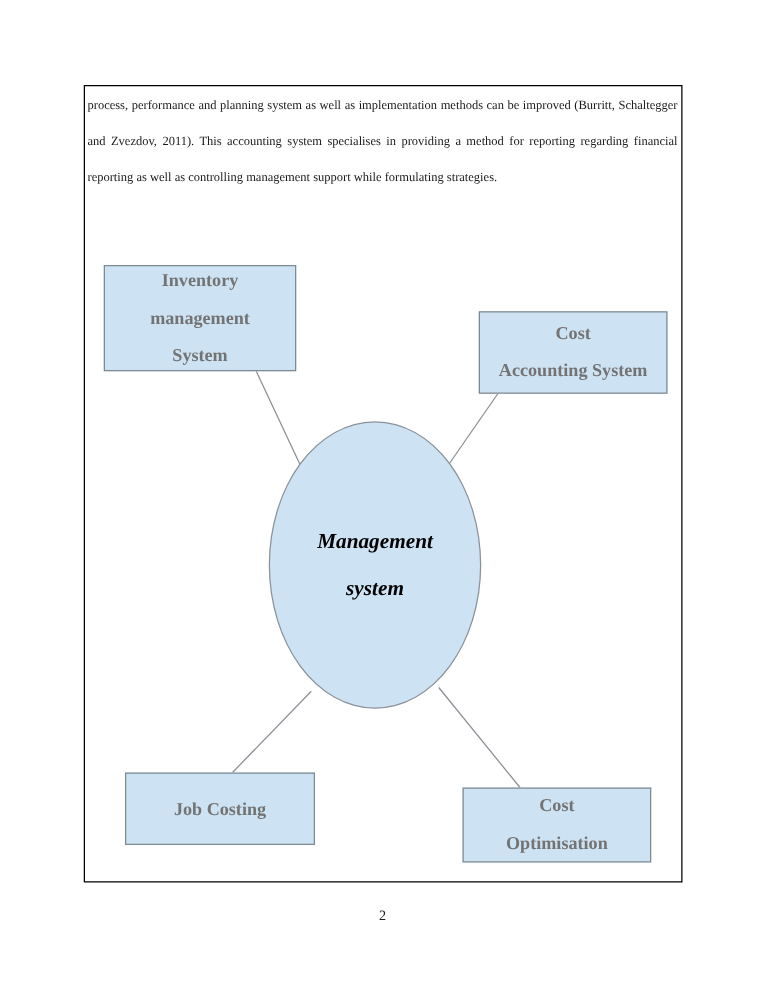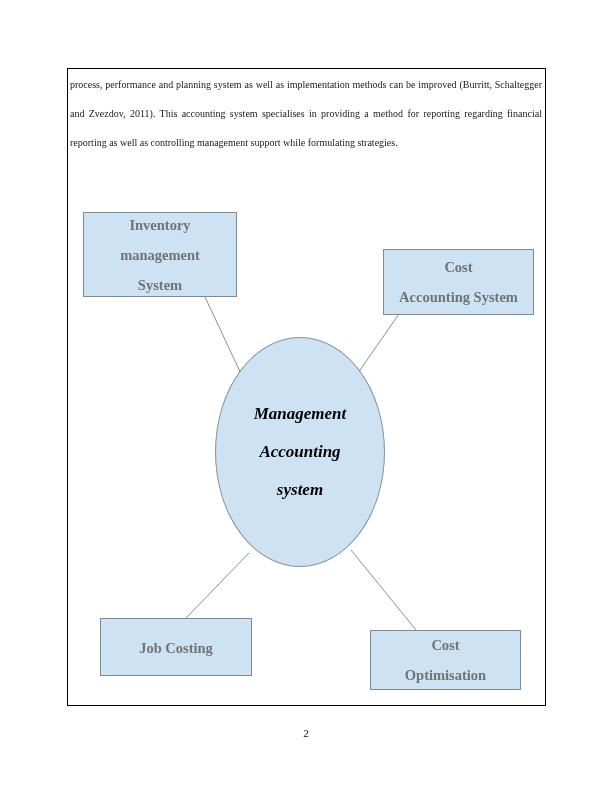--- a/index.html
+++ b/index.html
@@ -152,17 +152,16 @@
   <span>Job Costing</span>
 </div>
 
 <div class="node-box center-v" id="node-price">
   <span>Cost</span>
   <span>Optimisation</span>
 </div>
 
 <div id="node-ellipse">
   <span>Management</span>
-  <span>Accounting</span>
   <span>system</span>
 </div>
 
 <div id="page-number">2</div>
 
 </body></html>

